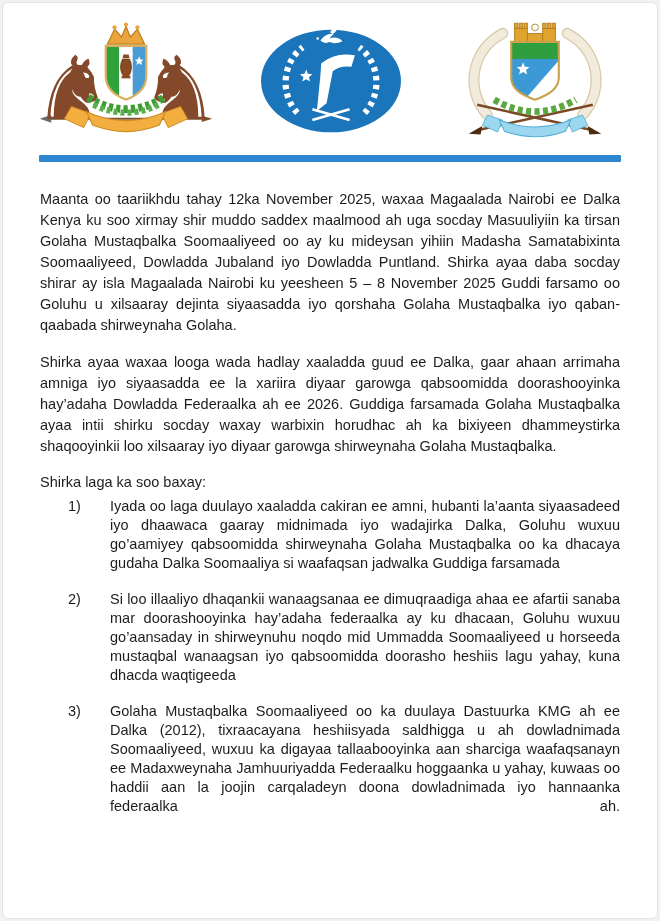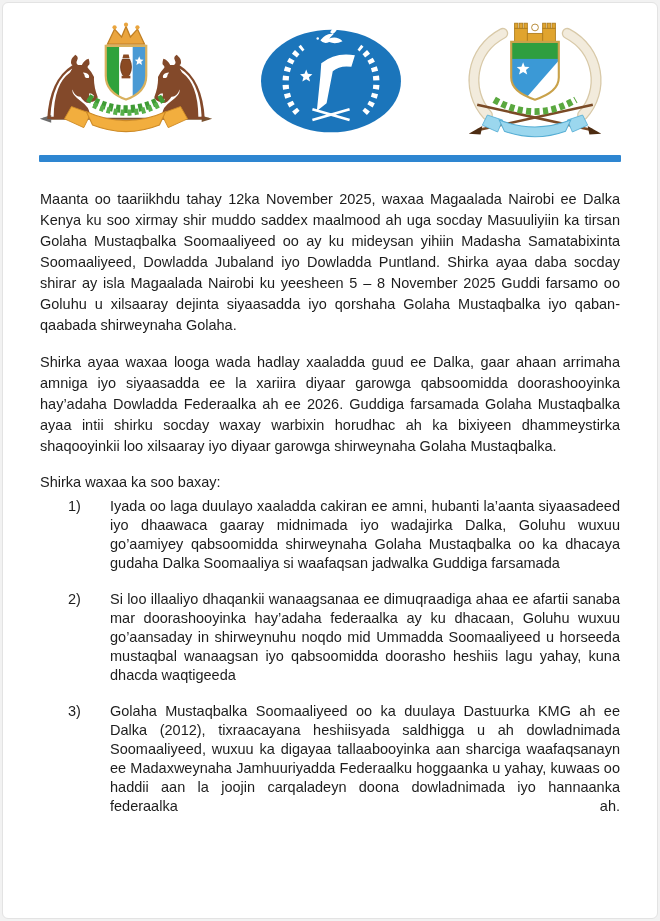--- a/index.html
+++ b/index.html
@@ -139,21 +139,21 @@
     </div>
   </header>
 
   <div class="rule"></div>
 
 
   <div class="content">
     <p class="body-par first">Maanta oo taariikhdu tahay 12ka November 2025, waxaa Magaalada Nairobi ee Dalka Kenya ku soo xirmay shir muddo saddex maalmood ah uga socday Masuuliyiin ka tirsan Golaha Mustaqbalka Soomaaliyeed oo ay ku mideysan yihiin Madasha Samatabixinta Soomaaliyeed, Dowladda Jubaland iyo Dowladda Puntland. Shirka ayaa daba socday shirar ay isla Magaalada Nairobi ku yeesheen 5 – 8 November 2025 Guddi farsamo oo Goluhu u xilsaaray dejinta siyaasadda iyo qorshaha Golaha Mustaqbalka iyo qaban-qaabada shirweynaha Golaha.</p>
     <p class="body-par">Shirka ayaa waxaa looga wada hadlay xaaladda guud ee Dalka, gaar ahaan arrimaha amniga iyo siyaasadda ee la xariira diyaar garowga qabsoomidda doorashooyinka hay’adaha Dowladda Federaalka ah ee 2026. Guddiga farsamada Golaha Mustaqbalka ayaa intii shirku socday waxay warbixin horudhac ah ka bixiyeen dhammeystirka shaqooyinkii loo xilsaaray iyo diyaar garowga shirweynaha Golaha Mustaqbalka.</p>
 
-    <p class="list-intro">Shirka waxaa ka soo baxay:</p>
+    <p class="list-intro">Shirka laga ka soo baxay:</p>
 
     <ol class="items">
       <li class="item">
         <span class="num">1)</span>
         <span class="txt">Iyada oo laga duulayo xaaladda cakiran ee amni, hubanti la’aanta siyaasadeed iyo dhaawaca gaaray midnimada iyo wadajirka Dalka, Goluhu wuxuu go’aamiyey qabsoomidda shirweynaha Golaha Mustaqbalka oo ka dhacaya gudaha Dalka Soomaaliya si waafaqsan jadwalka Guddiga farsamada</span>
       </li>
       <li class="item">
         <span class="num">2)</span>
         <span class="txt">Si loo illaaliyo dhaqankii wanaagsanaa ee dimuqraadiga ahaa ee afartii sanaba mar doorashooyinka hay’adaha federaalka ay ku dhacaan, Goluhu wuxuu go’aansaday in shirweynuhu noqdo mid Ummadda Soomaaliyeed u horseeda mustaqbal wanaagsan iyo qabsoomidda doorasho heshiis lagu yahay, kuna dhacda waqtigeeda</span>
       </li>

